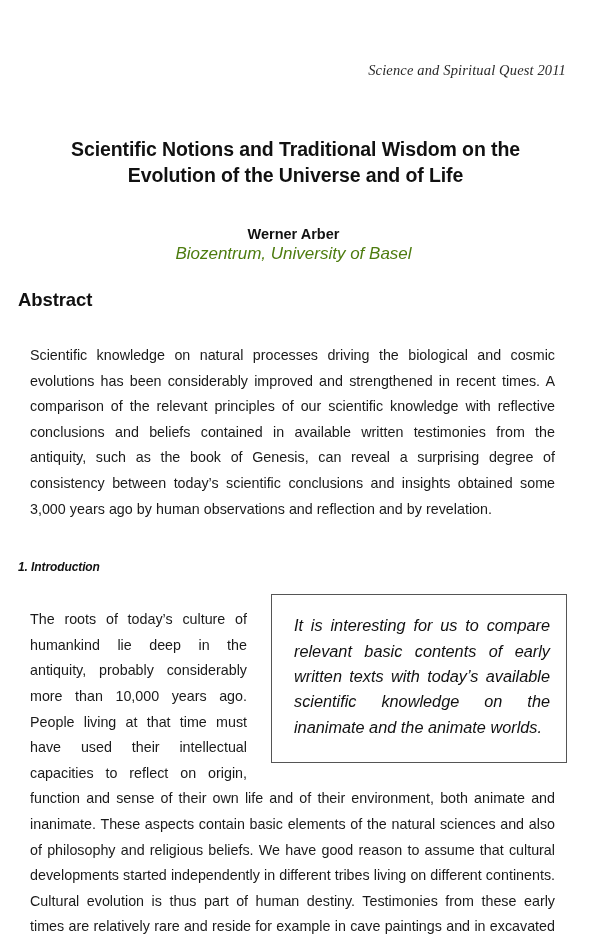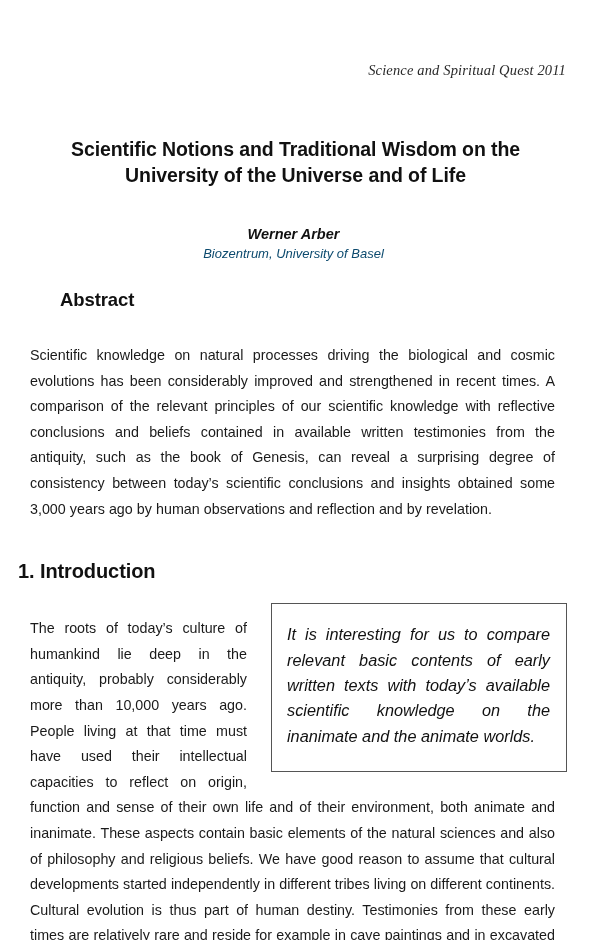--- a/index.html
+++ b/index.html
@@ -49,61 +49,60 @@
     text-align: center;
     padding-top: 21px;
     padding-left: 12px;
     padding-right: 10px;
   }
   .author-name {
     font-weight: bold;
     font-size: 14.5px;
     line-height: 19px;
     color: #111;
-    font-style: italic;
   }
   .affiliation {
     font-style: italic;
-    font-size: 13px;
+    font-size: 17px;
     line-height: 20px;
-    color: #0c4a6e;
+    color: #4d7c0f;
   }
   .section-heading {
     font-weight: bold;
     color: #111;
     margin: 0;
   }
   .heading-abstract {
     font-size: 18.5px;
     padding-top: 25px;
     letter-spacing: -0.1px;
-    margin-left: 42px;
   }
   .heading-intro {
-    font-size: 20px;
+    font-size: 12px;
     padding-top: 26px;
     letter-spacing: -0.1px;
+    font-style: italic;
   }
   p.body-text {
     font-size: 14.3px;
     line-height: 25.6px;
     text-align: justify;
     margin: 12px;
     color: #1a1a1a;
     word-spacing: 0.1px;
   }
   .para-abstract { padding-top: 20px; }
   .para-intro-1  { padding-top: 21px; }
 
   .pullquote {
     float: right;
     box-sizing: border-box;
     width: 296px;
     margin: 8px 0 7px 24px;
-    padding: 18px 16px 22px 15px;
+    padding: 18px 16px 22px 22px;
     border: 1.6px solid #555555;
     background: #ffffff;
   }
   .pullquote-text {
     font-style: italic;
     font-size: 16.3px;
     line-height: 25.4px;
     text-align: justify;
     margin: 0;
     color: #111;
@@ -116,21 +115,21 @@
 </style>
 </head>
 <body>
 
 <div class="page">
 
   <div class="running-head">Science and Spiritual Quest 2011</div>
 
   <h1 class="doc-title">
     <span>Scientific Notions and Traditional Wisdom on the</span><br>
-    <span>University of the Universe and of Life</span>
+    <span>Evolution of the Universe and of Life</span>
   </h1>
 
   <div class="author-block">
     <div class="author-name">Werner Arber</div>
     <div class="affiliation">Biozentrum, University of Basel</div>
   </div>
 
   <h2 class="section-heading heading-abstract">Abstract</h2>
 
   <p class="body-text para-abstract">Scientific knowledge on natural processes driving the biological and cosmic evolutions has been considerably improved and strengthened in recent times. A comparison of the relevant principles of our scientific knowledge with reflective conclusions and beliefs contained in available written testimonies from the antiquity, such as the book of Genesis, can reveal a surprising degree of consistency between today’s scientific conclusions and insights obtained some 3,000 years ago by human observations and reflection and by revelation.</p>

